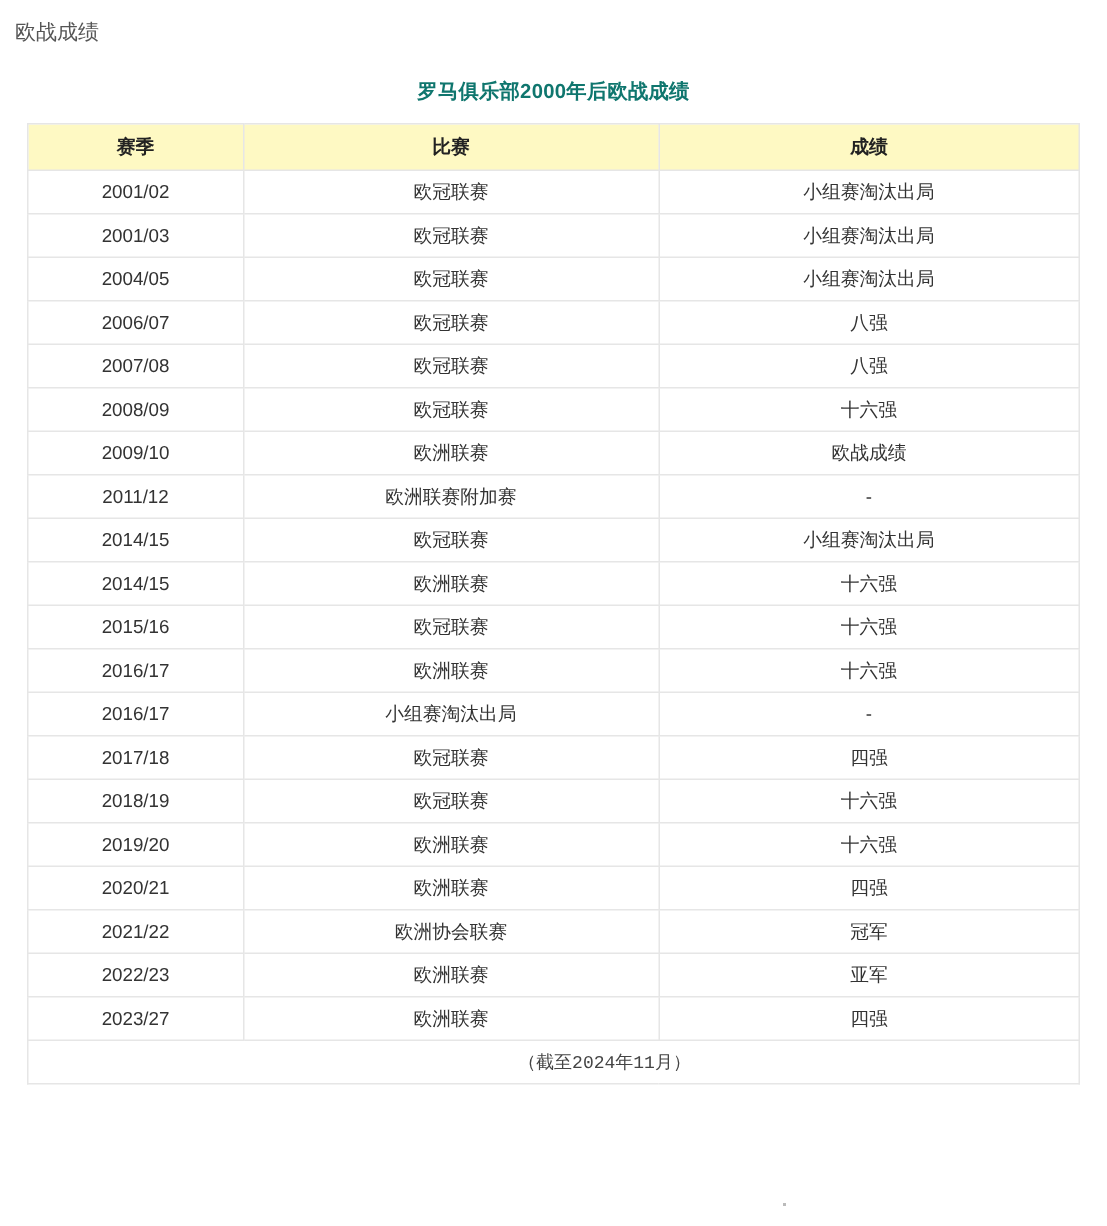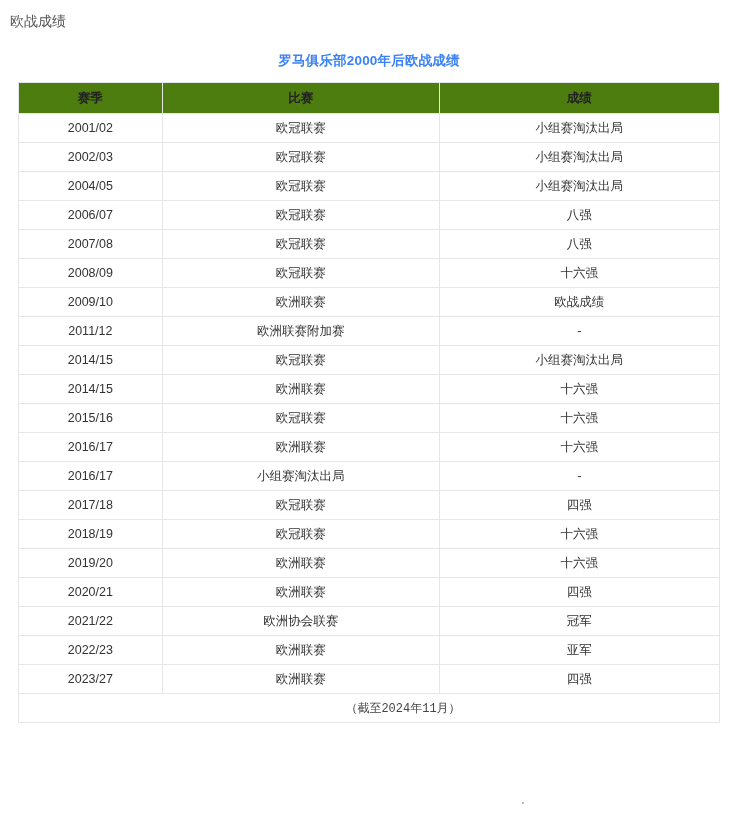--- a/index.html
+++ b/index.html
@@ -23,42 +23,42 @@
     margin: 0;
     line-height: 26px;
   }
   .table-wrap {
     margin: 18px 18px 0 18px;
   }
   .table-title {
     text-align: center;
     font-size: 13.5px;
     font-weight: bold;
-    color: #3b82f6;
+    color: #0f766e;
     margin: 0 0 12px 0;
     letter-spacing: 0.2px;
   }
   table.data-table {
     width: 100%;
     border-collapse: collapse;
     table-layout: fixed;
     font-size: 12.5px;
   }
   table.data-table th,
   table.data-table td {
     border: 1px solid #e6e6e6;
     text-align: center;
     vertical-align: middle;
     height: 28px;
     padding: 0 4px;
     color: #333333;
     font-weight: normal;
   }
   table.data-table thead th {
-    background: #4d7c0f;
+    background: #fef9c3;
     font-weight: bold;
     height: 30px;
     color: #222222;
   }
   table.data-table col.c1 { width: 20.5%; }
   table.data-table col.c2 { width: 39.5%; }
   table.data-table col.c3 { width: 40%; }
   .footnote-row td {
     border: 1px solid #e6e6e6;
     height: 30px;
@@ -100,21 +100,21 @@
         <th>成绩</th>
       </tr>
     </thead>
     <tbody>
       <tr>
         <td>2001/02</td>
         <td>欧冠联赛</td>
         <td>小组赛淘汰出局</td>
       </tr>
       <tr>
-        <td>2002/03</td>
+        <td>2001/03</td>
         <td>欧冠联赛</td>
         <td>小组赛淘汰出局</td>
       </tr>
       <tr>
         <td>2004/05</td>
         <td>欧冠联赛</td>
         <td>小组赛淘汰出局</td>
       </tr>
       <tr>
         <td>2006/07</td>

